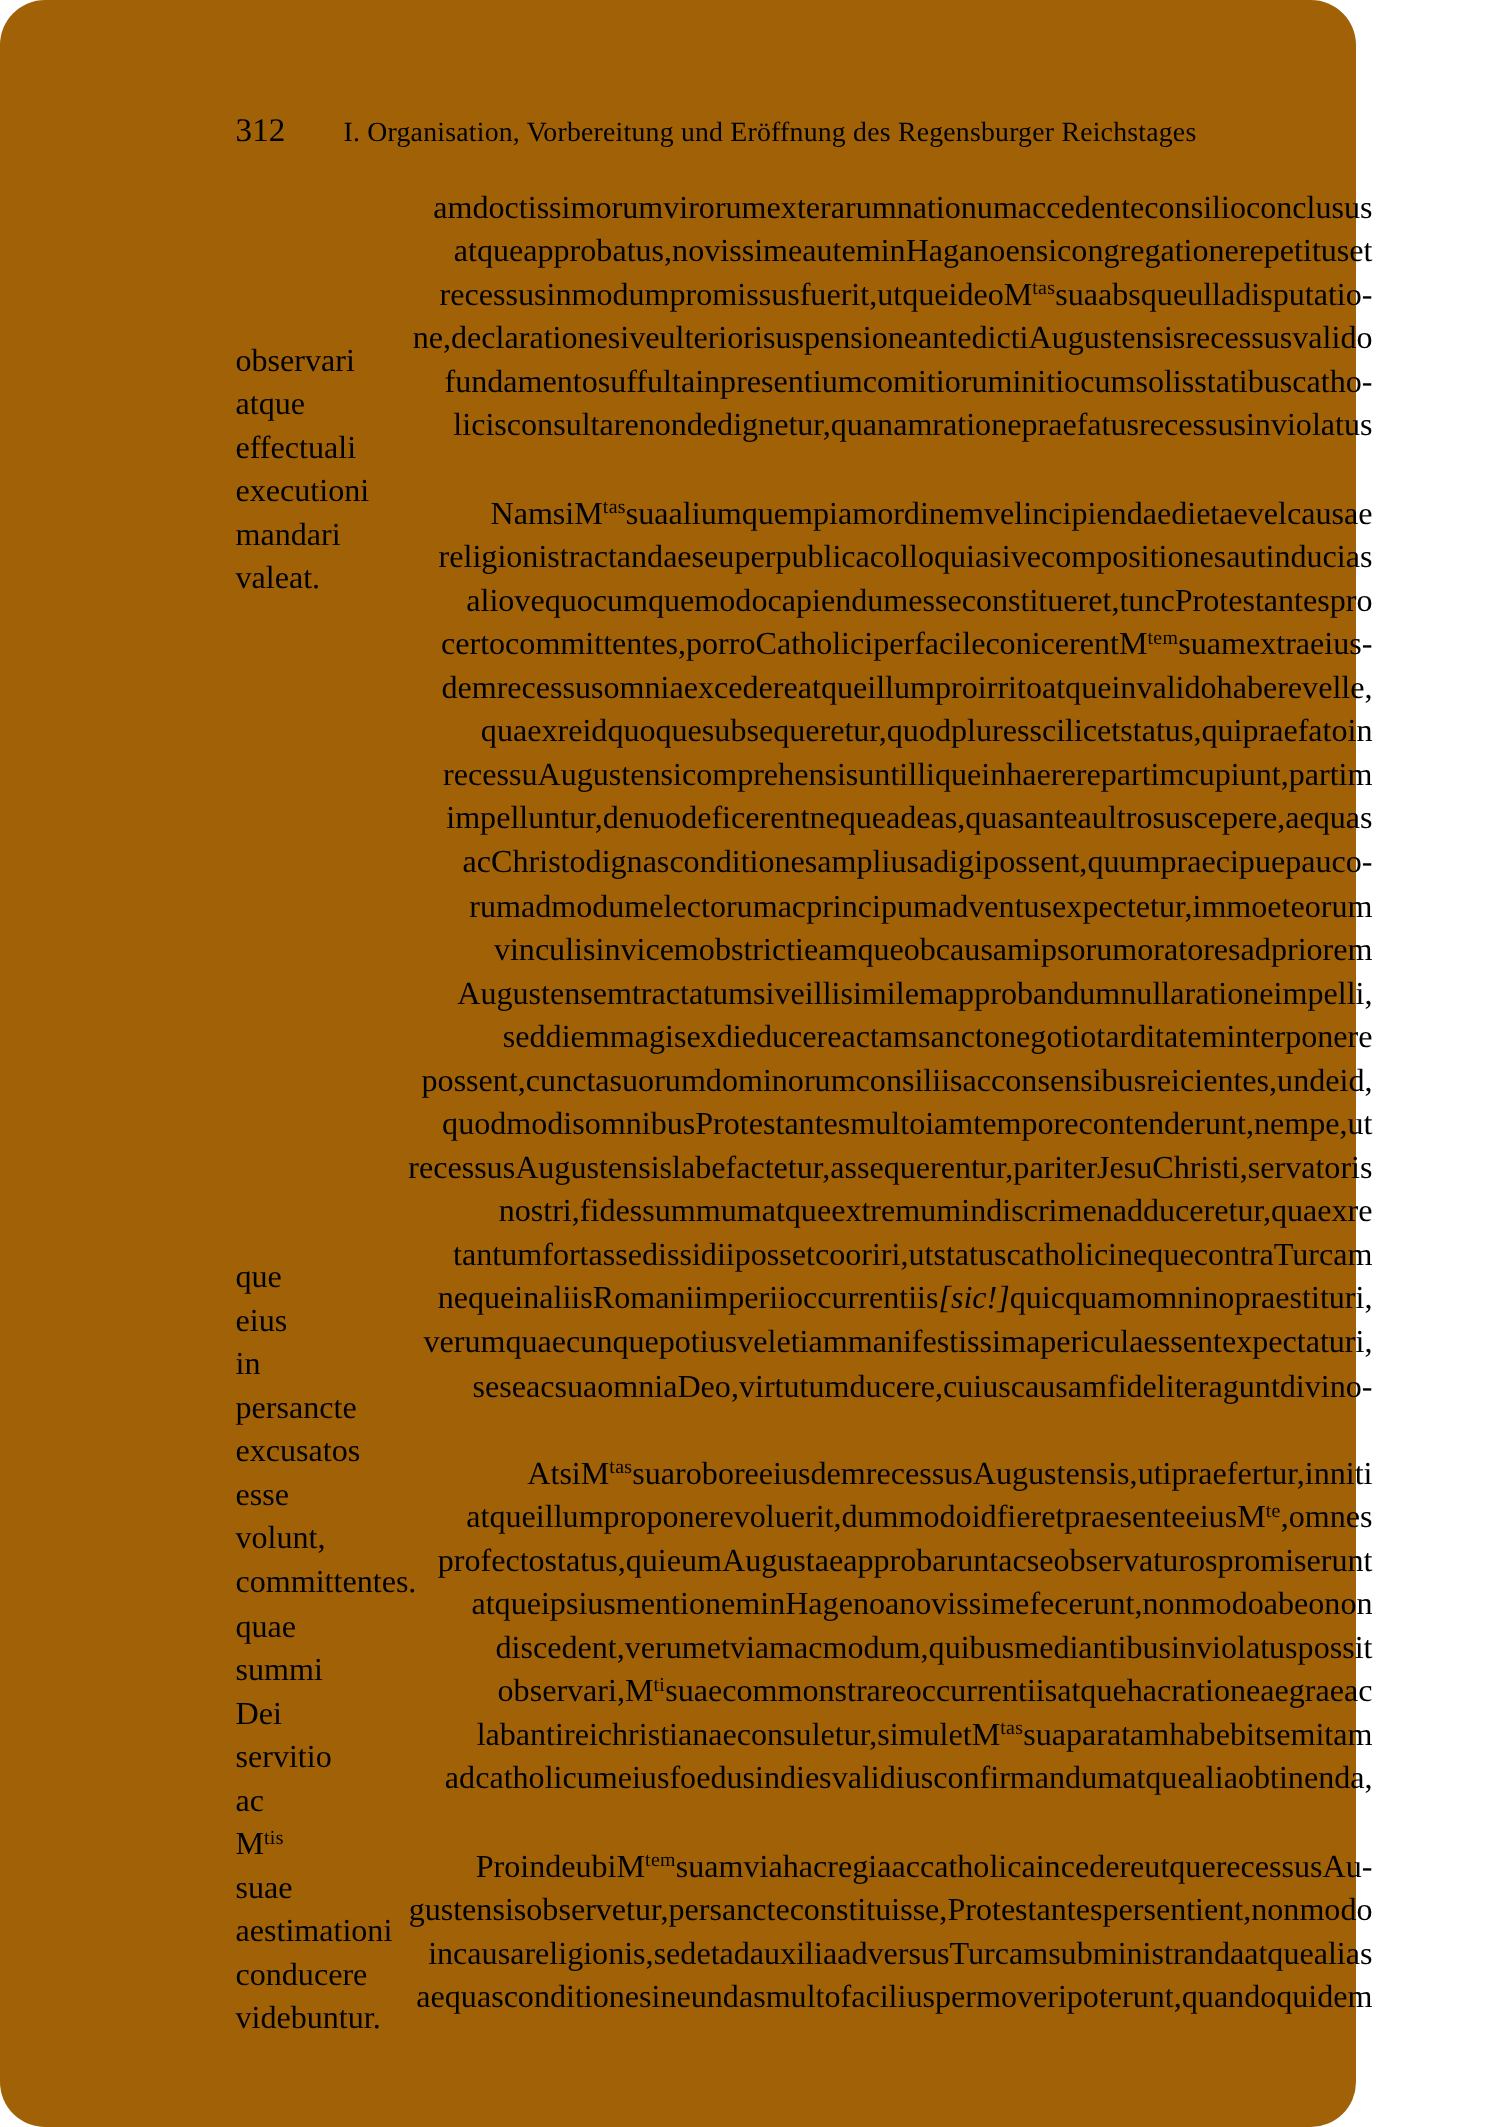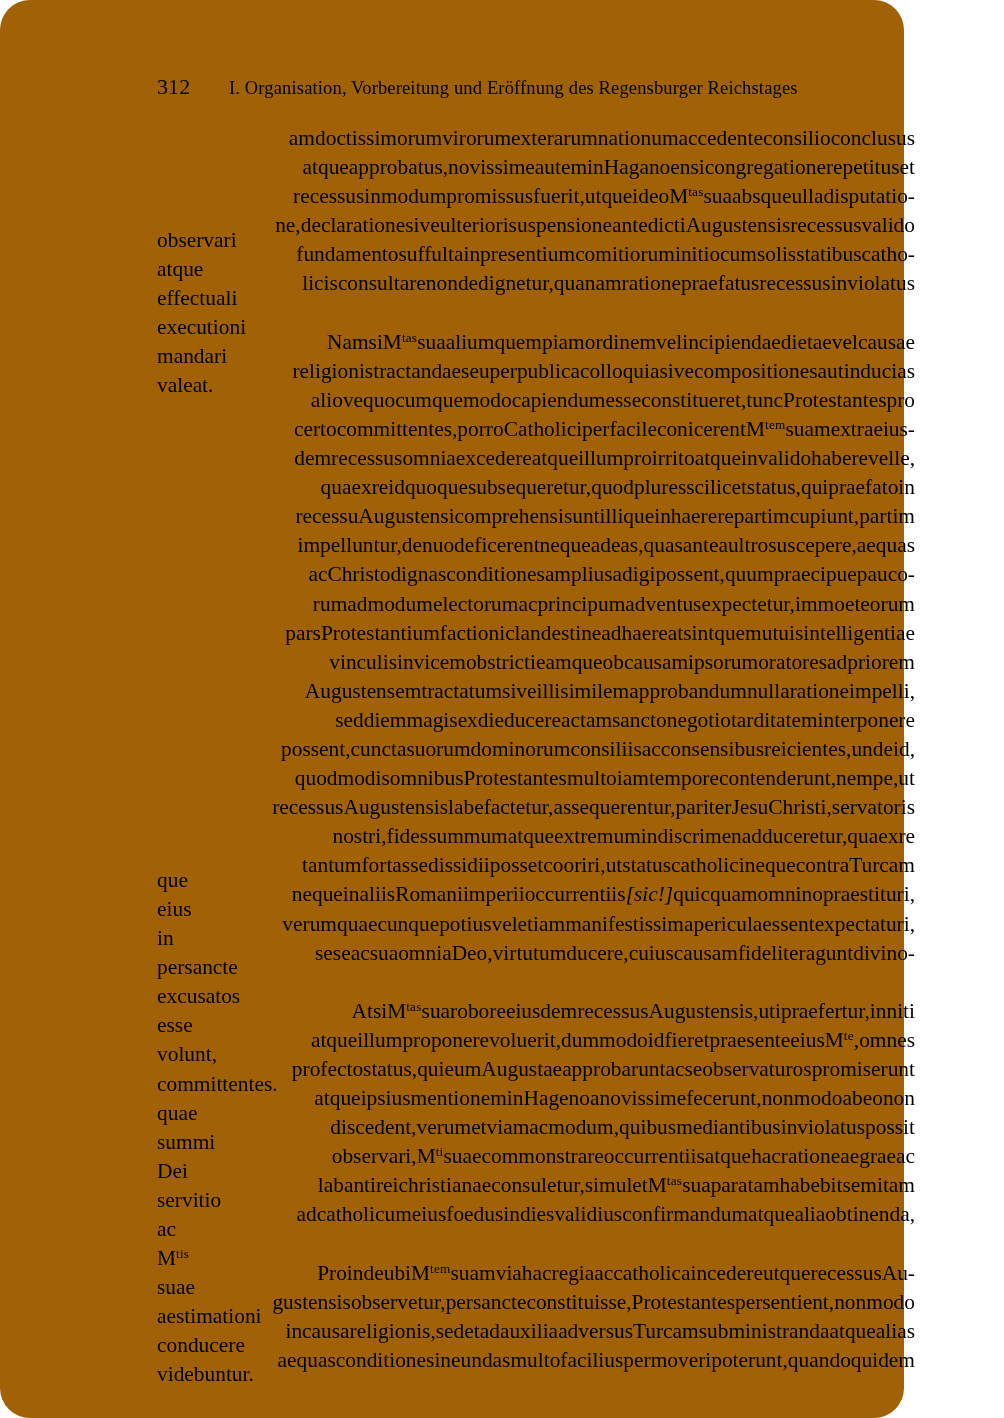--- a/index.html
+++ b/index.html
@@ -118,21 +118,20 @@
         <div class="tline just"><span class="indent"></span><span class="w">Nam</span><span class="w">si</span><span class="w"><span>M</span><sup>tas</sup></span><span class="w">sua</span><span class="w">alium</span><span class="w">quempiam</span><span class="w">ordinem</span><span class="w">vel</span><span class="w">incipiendae</span><span class="w">dietae</span><span class="w">vel</span><span class="w">causae</span></div>
         <div class="tline just"><span class="w">religionis</span><span class="w">tractandae</span><span class="w">seu</span><span class="w">per</span><span class="w">publica</span><span class="w">colloquia</span><span class="w">sive</span><span class="w">compositiones</span><span class="w">aut</span><span class="w">inducias</span></div>
         <div class="tline just"><span class="w">aliove</span><span class="w">quocumque</span><span class="w">modo</span><span class="w">capiendum</span><span class="w">esse</span><span class="w">constitueret,</span><span class="w">tunc</span><span class="w">Protestantes</span><span class="w">pro</span></div>
         <div class="tline just"><span class="w">certo</span><span class="w">committentes,</span><span class="w">porro</span><span class="w">Catholici</span><span class="w">perfacile</span><span class="w">conicerent</span><span class="w"><span>M</span><sup>tem</sup></span><span class="w">suam</span><span class="w">extra</span><span class="w">eius-</span></div>
         <div class="tline just"><span class="w">dem</span><span class="w">recessus</span><span class="w">omnia</span><span class="w">excedere</span><span class="w">atque</span><span class="w">illum</span><span class="w">pro</span><span class="w">irrito</span><span class="w">atque</span><span class="w">invalido</span><span class="w">habere</span><span class="w">velle,</span></div>
         <div class="tline just"><span class="w">qua</span><span class="w">ex</span><span class="w">re</span><span class="w">id</span><span class="w">quoque</span><span class="w">subsequeretur,</span><span class="w">quod</span><span class="w">plures</span><span class="w">scilicet</span><span class="w">status,</span><span class="w">qui</span><span class="w">praefato</span><span class="w">in</span></div>
         <div class="tline just"><span class="w">recessu</span><span class="w">Augustensi</span><span class="w">comprehensi</span><span class="w">sunt</span><span class="w">illique</span><span class="w">inhaerere</span><span class="w">partim</span><span class="w">cupiunt,</span><span class="w">partim</span></div>
         <div class="tline just"><span class="w">impelluntur,</span><span class="w">denuo</span><span class="w">deficerent</span><span class="w">neque</span><span class="w">ad</span><span class="w">eas,</span><span class="w">quas</span><span class="w">antea</span><span class="w">ultro</span><span class="w">suscepere,</span><span class="w">aequas</span></div>
         <div class="tline just"><span class="w">ac</span><span class="w">Christo</span><span class="w">dignas</span><span class="w">conditiones</span><span class="w">amplius</span><span class="w">adigi</span><span class="w">possent,</span><span class="w">quum</span><span class="w">praecipue</span><span class="w">pauco-</span></div>
         <div class="tline just"><span class="w">rum</span><span class="w">admodum</span><span class="w">electorum</span><span class="w">ac</span><span class="w">principum</span><span class="w">adventus</span><span class="w">expectetur,</span><span class="w">immo</span><span class="w">et</span><span class="w">eorum</span></div>
-        <div class="tline just"><span class="w">pars</span><span class="w">Protestantium</span><span class="w">factioni</span><span class="w">clandestine</span><span class="w">adhaereat</span><span class="w">sintque</span><span class="w">mutuis</span><span class="w">intelligentiae</span></div>
         <div class="tline just"><span class="w">vinculis</span><span class="w">invicem</span><span class="w">obstricti</span><span class="w">eamque</span><span class="w">ob</span><span class="w">causam</span><span class="w">ipsorum</span><span class="w">oratores</span><span class="w">ad</span><span class="w">priorem</span></div>
         <div class="tline just"><span class="w">Augustensem</span><span class="w">tractatum</span><span class="w">sive</span><span class="w">illi</span><span class="w">similem</span><span class="w">approbandum</span><span class="w">nulla</span><span class="w">ratione</span><span class="w">impelli,</span></div>
         <div class="tline just"><span class="w">sed</span><span class="w">diem</span><span class="w">magis</span><span class="w">ex</span><span class="w">die</span><span class="w">ducere</span><span class="w">ac</span><span class="w">tam</span><span class="w">sancto</span><span class="w">negotio</span><span class="w">tarditatem</span><span class="w">interponere</span></div>
         <div class="tline just"><span class="w">possent,</span><span class="w">cuncta</span><span class="w">suorum</span><span class="w">dominorum</span><span class="w">consiliis</span><span class="w">ac</span><span class="w">consensibus</span><span class="w">reicientes,</span><span class="w">unde</span><span class="w">id,</span></div>
         <div class="tline just"><span class="w">quod</span><span class="w">modis</span><span class="w">omnibus</span><span class="w">Protestantes</span><span class="w">multo</span><span class="w">iam</span><span class="w">tempore</span><span class="w">contenderunt,</span><span class="w">nempe,</span><span class="w">ut</span></div>
         <div class="tline just"><span class="w">recessus</span><span class="w">Augustensis</span><span class="w">labefactetur,</span><span class="w">assequerentur,</span><span class="w">pariter</span><span class="w">Jesu</span><span class="w">Christi,</span><span class="w">servatoris</span></div>
         <div class="tline just"><span class="w">nostri,</span><span class="w">fides</span><span class="w">summum</span><span class="w">atque</span><span class="w">extremum</span><span class="w">in</span><span class="w">discrimen</span><span class="w">adduceretur,</span><span class="w">qua</span><span class="w">ex</span><span class="w">re</span></div>
         <div class="tline just"><span class="w">tantum</span><span class="w">fortasse</span><span class="w">dissidii</span><span class="w">posset</span><span class="w">cooriri,</span><span class="w">ut</span><span class="w">status</span><span class="w">catholici</span><span class="w">neque</span><span class="w">contra</span><span class="w">Turcam</span></div>
         <div class="tline just"><span class="w">neque</span><span class="w">in</span><span class="w">aliis</span><span class="w">Romani</span><span class="w">imperii</span><span class="w">occurrentiis</span><span class="w"><span class="it">[sic!]</span></span><span class="w">quicquam</span><span class="w">omnino</span><span class="w">praestituri,</span></div>
         <div class="tline just"><span class="w">verum</span><span class="w">quaecunque</span><span class="w">potius</span><span class="w">vel</span><span class="w">etiam</span><span class="w">manifestissima</span><span class="w">pericula</span><span class="w">essent</span><span class="w">expectaturi,</span></div>

